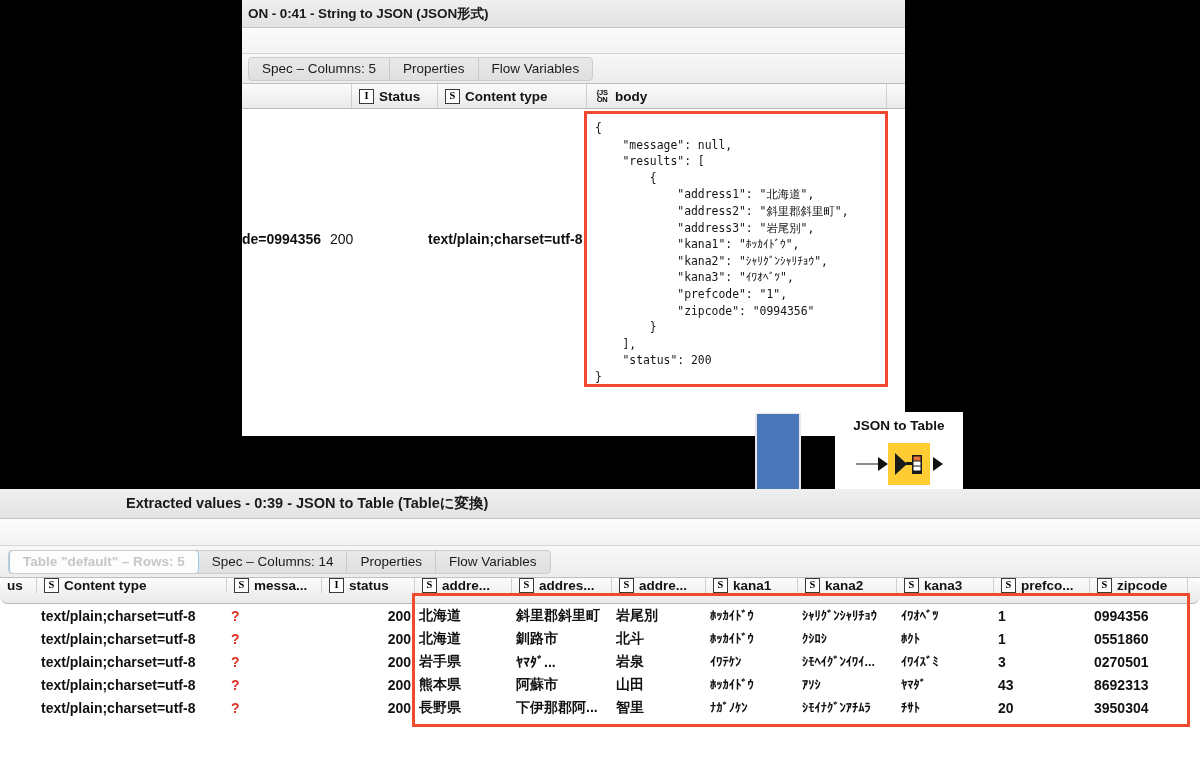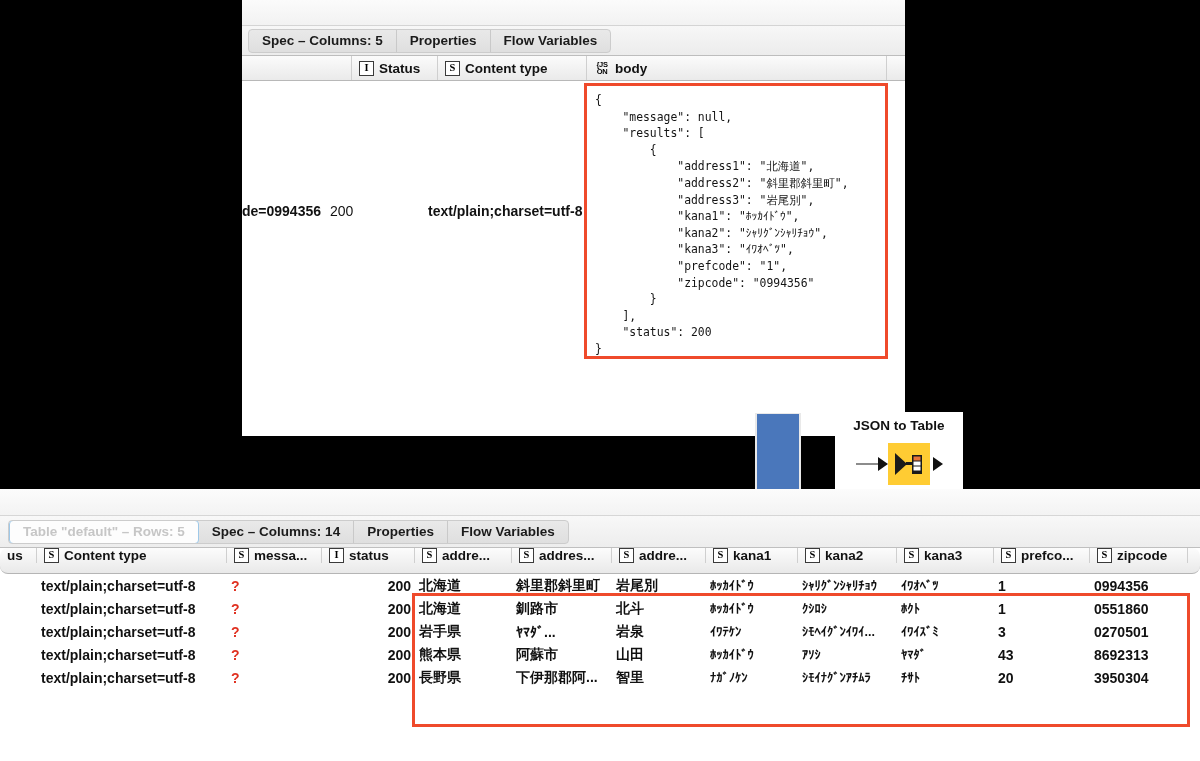--- a/index.html
+++ b/index.html
@@ -38,21 +38,21 @@
     display: flex; align-items: center; padding-left: 6px;
   }
   .tabgroup {
     display: flex; align-items: stretch; height: 24px;
     background: linear-gradient(#e9e9e9,#dfdfdf);
     border: 1px solid #cccccc; border-radius: 4px;
     overflow: hidden;
   }
   .tab {
     display: flex; align-items: center; padding: 0 13px;
-    font-size: 13.5px; font-weight: bold; color: #1b1b1b;
+    font-size: 13.5px; font-weight: normal; color: #1b1b1b;
     white-space: nowrap; border-right: 1px solid #c9c9c9;
   }
   .tab:last-child { border-right: none; }
   .tab.sel-light {
     background: #fdfdfd; border: 1px solid #9ec8e8; border-radius: 4px;
     color: #c6c6c6; margin: -1px 0; font-weight: bold;
   }
   .tw-colheader {
     height: 25px;
     background: linear-gradient(#fbfbfb,#eaeaea);
@@ -174,20 +174,23 @@
     position: absolute; border: 3px solid #ef4a2b; pointer-events: none;
   }
 </style>
 </head>
 <body>
 
 <div id="root">
 
   <div class="top-window">
 
+    <div class="tw-titlebar">
+      <span class="tw-title">ON - 0:41 - String to JSON (JSON形式)</span>
+    </div>
 
     <div class="tw-gap"></div>
 
     <div class="tw-tabbar">
       <div class="tabgroup">
         <div class="tab">Spec – Columns: 5</div>
         <div class="tab">Properties</div>
         <div class="tab">Flow Variables</div>
       </div>
     </div>
@@ -264,20 +267,23 @@
     <div class="node-status">
       <span class="dot"></span>
       <span class="dot"></span>
       <span class="dot green"></span>
     </div>
     <div class="node-sub">Tableに変換</div>
   </div>
 
   <div class="bot-window">
 
+    <div class="bw-titlebar">
+      <span class="bw-title">Extracted values - 0:39 - JSON to Table (Tableに変換)</span>
+    </div>
 
     <div class="bw-gap"></div>
 
     <div class="bw-tabbar">
       <div class="tabgroup">
         <div class="tab sel-light">Table "default" – Rows: 5</div>
         <div class="tab">Spec – Columns: 14</div>
         <div class="tab">Properties</div>
         <div class="tab">Flow Variables</div>
       </div>

